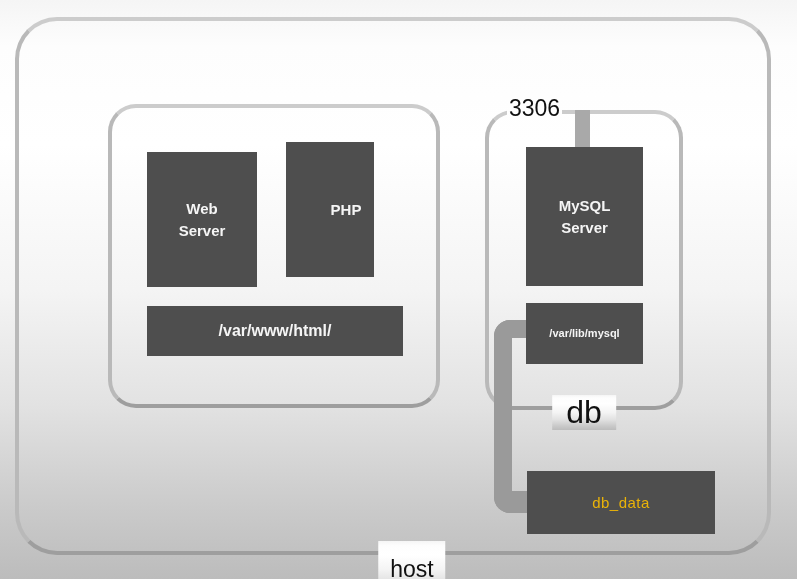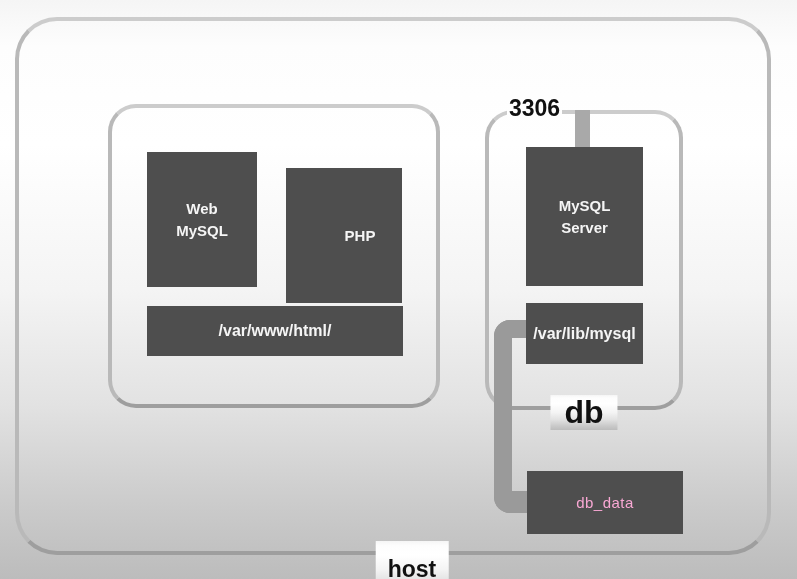--- a/index.html
+++ b/index.html
@@ -33,21 +33,21 @@
     background: transparent;
   }
   .host-outline   { left: 15px;  top: 17px;  width: 756px; height: 538px; border-radius: 42px; }
   .web-outline    { left: 108px; top: 104px; width: 332px; height: 304px; border-radius: 28px; }
   .db-outline     { left: 485px; top: 110px; width: 198px; height: 300px; border-radius: 28px; }
 
   
   .gap-label {
     position: absolute;
     z-index: 2;
-    font-weight: bold;
+    font-weight: normal;
     color: var(--label-text);
     white-space: nowrap;
     line-height: 1.1;
   }
   .port-label { left: 507px; top: 96px;  font-size: 23px; padding: 0 2px; }
   .db-label   { left: 584px; top: 395px; font-size: 32px; padding: 0 14px; transform: translateX(-50%); }
   .host-label { left: 412px; top: 541px; font-size: 23px; padding: 16px 12px; transform: translateX(-50%); }
 
   
   .connector { position: absolute; z-index: 3; }
@@ -71,26 +71,26 @@
     color: var(--box-text);
     display: flex;
     align-items: center;
     justify-content: center;
     text-align: center;
     font-weight: bold;
     font-size: 15px;
     line-height: 1.45;
   }
   .box-web    { left: 147px; top: 152px; width: 110px; height: 135px; }
-  .box-php    { left: 286px; top: 168px; width: 116px; height: 135px; padding-left: 32px; }
+  .box-php    { left: 286px; top: 142px; width: 88px; height: 135px; padding-left: 32px; }
   .box-www    { left: 147px; top: 306px; width: 256px; height: 50px; font-size: 16px; white-space: nowrap; }
   .box-mysql  { left: 526px; top: 147px; width: 117px; height: 139px; }
-  .box-varlib { left: 526px; top: 303px; width: 117px; height: 61px;  font-size: 16px; white-space: nowrap; text-align: center; }
-  .box-dbdata { left: 527px; top: 471px; width: 156px; height: 63px;
-                font-weight: normal; color: #f9a8d4; letter-spacing: 0.5px; }
+  .box-varlib { left: 526px; top: 303px; width: 117px; height: 61px;  font-size: 11px; white-space: nowrap; text-align: center; }
+  .box-dbdata { left: 527px; top: 471px; width: 188px; height: 63px;
+                font-weight: normal; color: #eab308; letter-spacing: 0.5px; }
   .wrap-narrow { display: inline-block; max-width: 70px; }
 </style>
 </head>
 <body>
 
 <div class="stage">
 
   <div class="container-outline host-outline"></div>
 
   <div class="container-outline web-outline"></div>
@@ -99,21 +99,21 @@
 
   <div class="connector port-bar"></div>
 
   <div class="connector volume-bracket"></div>
 
   <div class="gap-label port-label">3306</div>
   <div class="gap-label db-label">db</div>
   <div class="gap-label host-label">host</div>
 
   <div class="dark-box box-web">
-    <span class="wrap-narrow">Web MySQL</span>
+    <span class="wrap-narrow">Web Server</span>
   </div>
   <div class="dark-box box-php">
     <span class="wrap-narrow">PHP</span>
   </div>
   <div class="dark-box box-www">
     <span>/var/www/html/</span>
   </div>
 
   <div class="dark-box box-mysql">
     <span class="wrap-narrow">MySQL Server</span>

